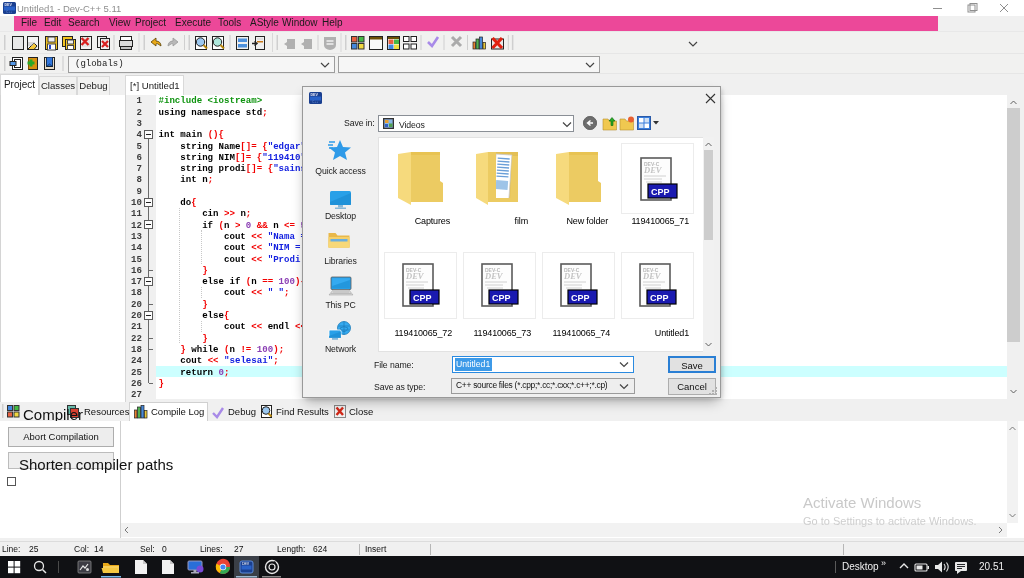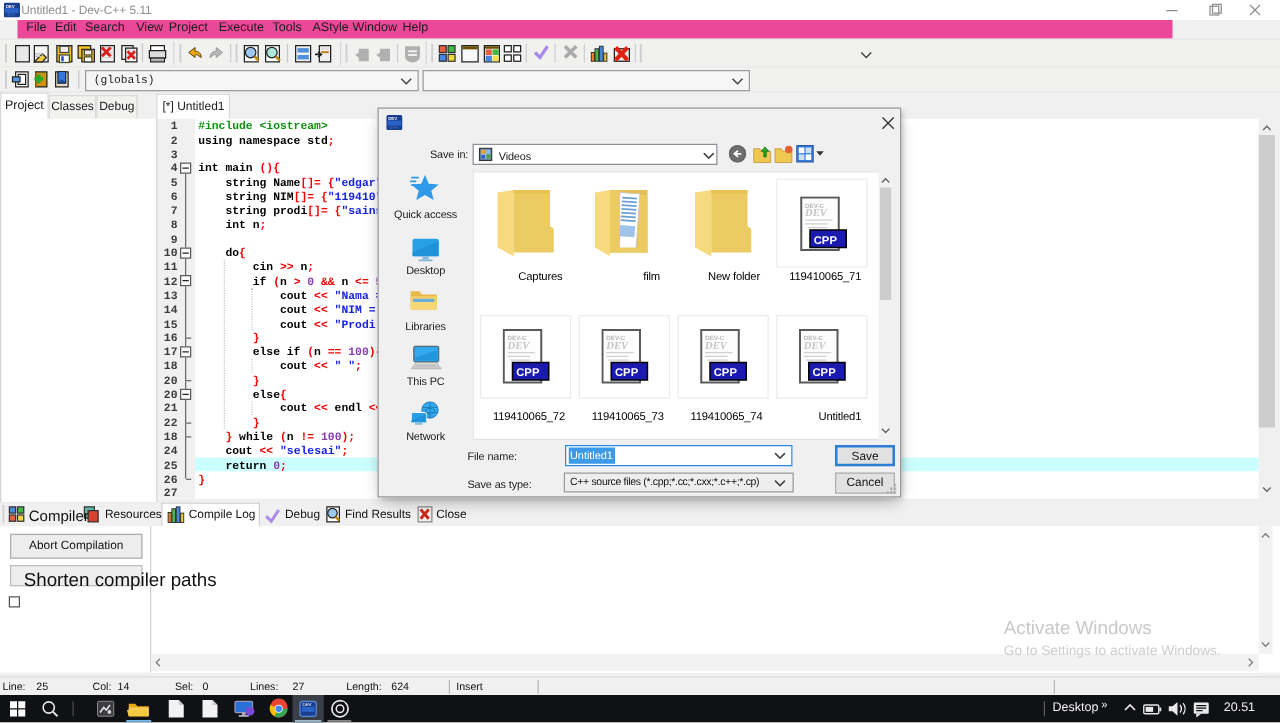--- a/index.html
+++ b/index.html
@@ -396,21 +396,21 @@
 <g transform="translate(261,3)">
         <rect x="0.5" y="0.5" width="10" height="12" fill="#fff" stroke="#222"></rect>
         <circle cx="5" cy="5.5" r="3.8" fill="#9cc8f0" stroke="#222"></circle>
         <path d="M7.5 8.5 L10.5 11.5" stroke="#b8860b" stroke-width="1.8"></path>
       </g>
 <g transform="translate(334,3)">
         <rect x="0.5" y="0.5" width="11" height="12" fill="#f0f0f0" stroke="#888"></rect>
         <path d="M2.5 2.5 L9 10 M9 2.5 L2.5 10" stroke="#d02818" stroke-width="2.4"></path>
       </g>
 </svg>
-<div class="abs" style="left:23px;top:406px;font-size:12px;color:#111">Compiler</div>
+<div class="abs" style="left:23px;top:406px;font-size:15px;color:#111">Compiler</div>
 <div class="abs" style="left:84px;top:406px;font-size:9.5px;color:#111">Resources</div>
 <div class="abs" style="left:151px;top:406px;font-size:9.5px;color:#111">Compile Log</div>
 <div class="abs" style="left:228px;top:406px;font-size:9.5px;color:#111">Debug</div>
 <div class="abs" style="left:276px;top:406px;font-size:9.5px;color:#111">Find Results</div>
 <div class="abs" style="left:349px;top:406px;font-size:9.5px;color:#111">Close</div>
 
 <div class="abs" id="botpanel"></div>
 <div class="abs" id="logarea"></div>
 <div class="abs" id="abortbtn">Abort Compilation</div>
 <div class="abs" id="progress"></div>

